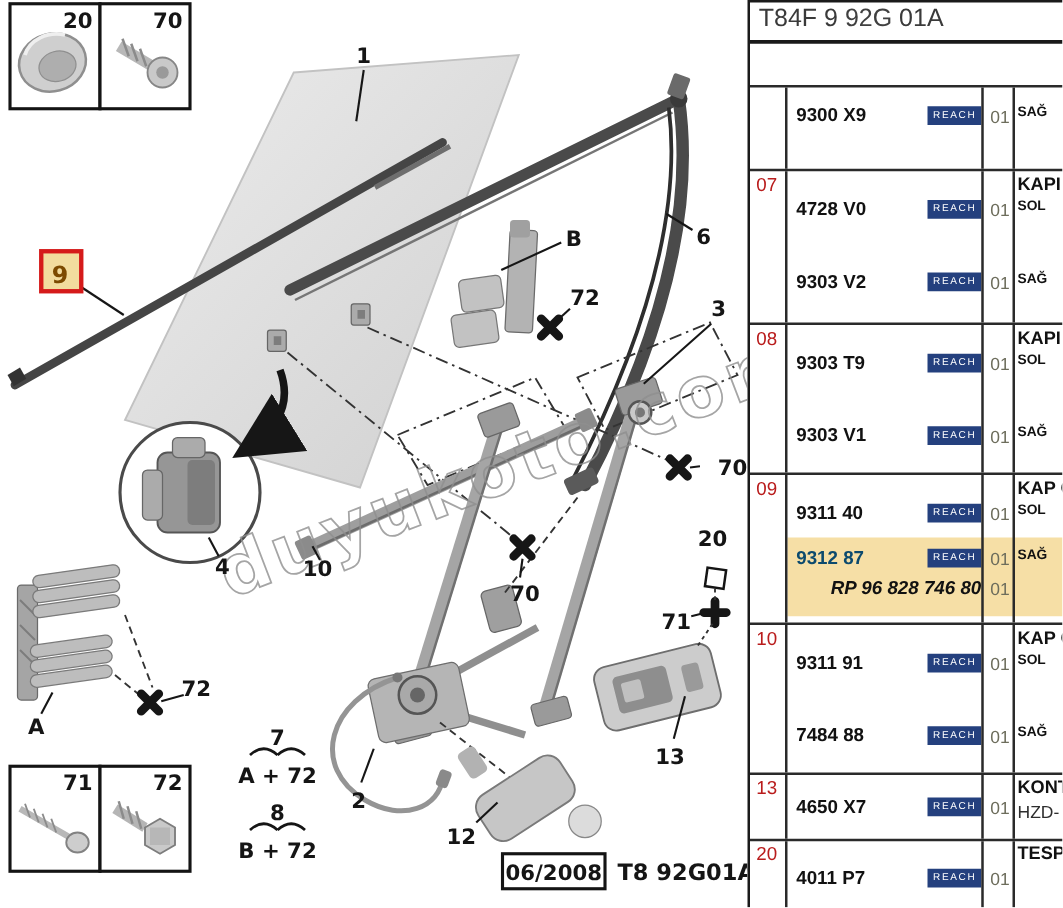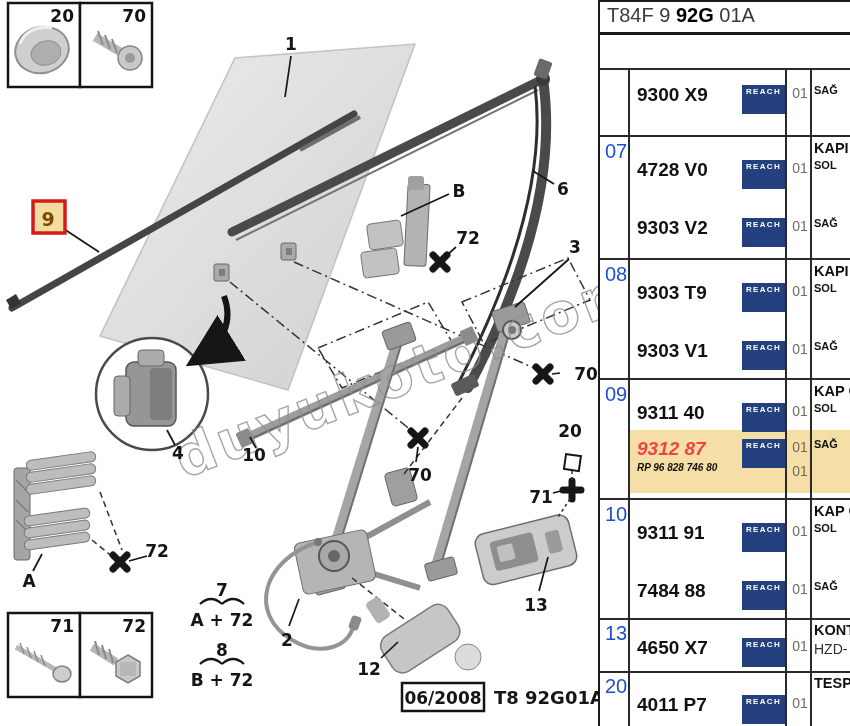--- a/index.html
+++ b/index.html
@@ -10,37 +10,37 @@
   svg{font-family:"DejaVu Sans",sans-serif}
   .plbl{font-size:17px;font-weight:700;fill:#151515}
   .leader{stroke:#161616;stroke-width:1.7;fill:none}
   .xmark{stroke:#161616;stroke-width:7;stroke-linecap:round;fill:none}
   .dashdot{stroke:#333;stroke-width:1.5;fill:none;stroke-dasharray:10 4 2 4}
   
   .panel{position:absolute;left:598px;top:0;width:252px;height:726px;background:#fff;
          border-left:2px solid #1a1a1a;overflow:hidden}
   .title{height:28px;border-top:2px solid #1a1a1a;border-bottom:3px solid #1a1a1a;
          font-size:20px;color:#3a3a3a;padding:2px 0 0 7px;white-space:nowrap}
-  .title b{color:#000000;font-weight:700}
+  .title b{color:#404040;font-weight:400}
   .gap{height:33px}
   .grp{position:relative;border-top:2px solid #2a2a2a;background:#fff}
   .cdiv{position:absolute;top:0;bottom:0;width:2px;background:#2a2a2a;z-index:4}
   .c1{left:28px}.c2{left:185px}.c3{left:210px}
-  .ref{position:absolute;left:5px;top:3px;font-size:20px;color:#1d4ed8;z-index:2}
+  .ref{position:absolute;left:5px;top:3px;font-size:15px;color:#b91c1c;z-index:2}
   .desc{position:absolute;left:214px;top:3px;font-size:14.5px;font-weight:700;white-space:nowrap;z-index:2}
   .desc2{position:absolute;left:214px;font-size:14px;font-weight:400;color:#2e2e2e;white-space:nowrap;z-index:2}
   .row{position:absolute;left:30px;right:0;height:20px;z-index:2}
-  .part{position:absolute;left:7px;top:0;font-size:19px;font-weight:700;white-space:nowrap}
+  .part{position:absolute;left:7px;top:0;font-size:15px;font-weight:700;white-space:nowrap}
   .reach{position:absolute;right:67px;top:1px;background:var(--reach,#24407e);color:#fff;
-         font-size:8px;font-weight:700;letter-spacing:1.3px;padding:3px 4px 18px;line-height:1}
+         font-size:8px;font-weight:400;letter-spacing:1.3px;padding:3px 4px 4px;line-height:1}
   .qty{position:absolute;left:157px;top:1px;width:26px;text-align:center;font-size:14px;color:#6d6d5c}
   .side{position:absolute;left:184px;top:0;font-size:11px;font-weight:700;white-space:nowrap}
   .hl{position:absolute;left:30px;right:0;background:var(--highlight,#f6dfa6);z-index:1}
-  .it{font-style:italic;color:#ef4444}
-  .rp2{position:absolute;left:7px;top:0;width:148px;text-align:left;font-size:10px;
+  .it{color:#0c4a6e}
+  .rp2{position:absolute;left:7px;top:0;width:148px;text-align:right;font-size:15px;
        font-weight:700;font-style:italic;white-space:nowrap}
 </style>
 </head>
 <body>
 
 <div class="screen">
 
   <div class="diagram">
   <svg viewBox="0 0 598 726" width="598" height="726">
     <defs>

